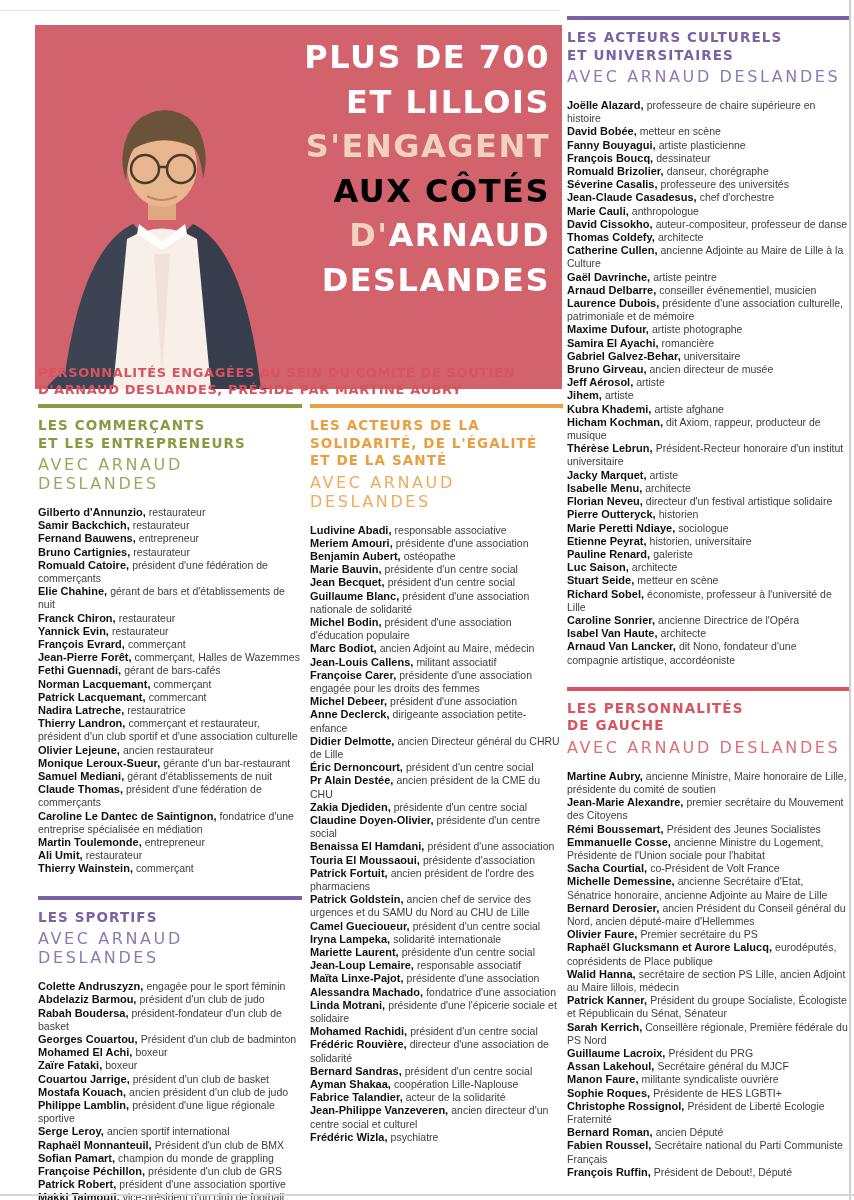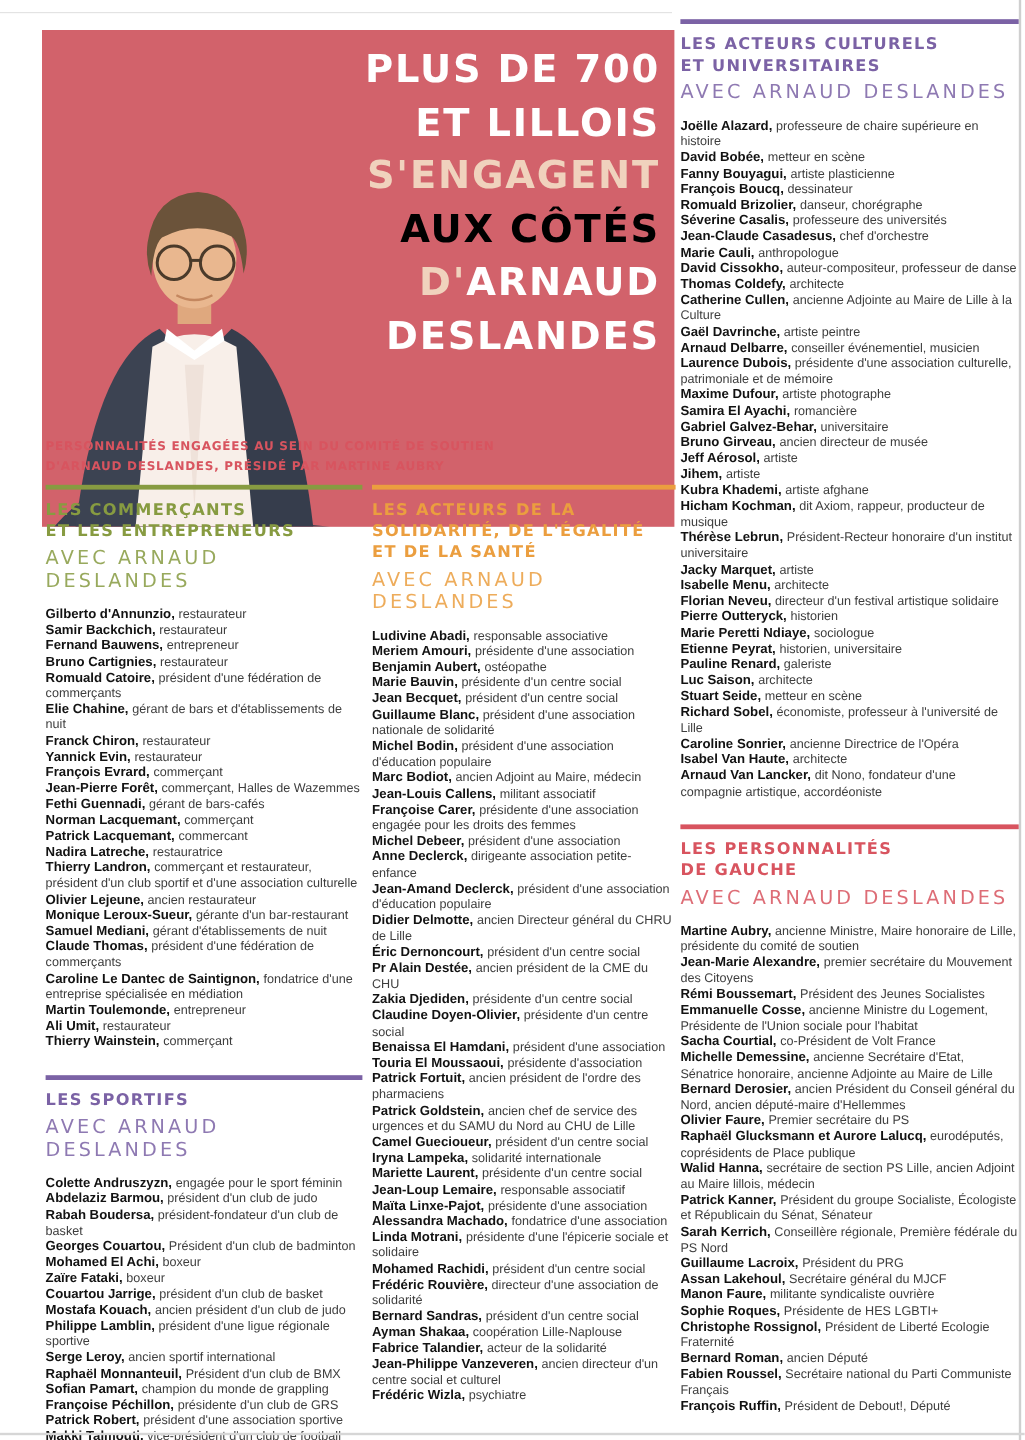--- a/index.html
+++ b/index.html
@@ -4,27 +4,27 @@
 <style>
   * { box-sizing: border-box; margin: 0; padding: 0; }
   html,body { width:854px; height:1200px; background:#ffffff; }
   body { font-family:"Liberation Sans", sans-serif; position:relative; overflow:hidden; }
   .page { position:absolute; inset:0; background:#fff; }
   .edge-right { position:absolute; top:0; right:3px; width:2px; height:1200px; background:#cfcfcf; }
   .edge-bottom { position:absolute; left:0; bottom:4px; width:854px; height:2px; background:#d6d6d6; }
   .edge-top { position:absolute; left:0; top:10px; width:560px; height:1px; background:#e3e3e3; }
 
   
-  .banner { position:absolute; left:35px; top:25px; width:527px; height:414px; overflow:hidden; }
+  .banner { position:absolute; left:35px; top:25px; width:527px; height:364px; overflow:hidden; }
   .photo { position:absolute; left:0; bottom:0; width:255px; height:315px; }
   .headline { position:absolute; right:12px; top:10px; text-align:right; }
   .hl-line { font-family:"DejaVu Sans", sans-serif; font-weight:bold; font-size:32px; line-height:44.5px; letter-spacing:1.5px; white-space:nowrap; }
 
   
-  .subtitle { position:absolute; left:38px; top:364px; width:524px; font-family:"DejaVu Sans", sans-serif; font-weight:bold; font-size:10px; line-height:17px; letter-spacing:0.6px; }
+  .subtitle { position:absolute; left:38px; top:364px; width:524px; font-family:"DejaVu Sans", sans-serif; font-weight:bold; font-size:13px; line-height:17px; letter-spacing:0.6px; }
 
   
   .col { position:absolute; }
   .col1 { left:38px;  top:404px; width:264px; }
   .col2 { left:310px; top:404px; width:253px; }
   .col3 { left:567px; top:16px;  width:282px; }
   .section { margin-bottom:20px; }
   .bar { height:4px; margin-bottom:9px; }
   .sec-title { font-family:"DejaVu Sans", sans-serif; font-weight:bold; font-size:13.5px; line-height:17.5px; letter-spacing:1.1px; }
   .sec-avec { font-family:"DejaVu Sans", sans-serif; font-weight:normal; font-size:16px; letter-spacing:2.6px; margin-top:3px; margin-bottom:13px; opacity:.85; }
@@ -148,21 +148,20 @@
           <p class="entry"><span class="nm">Benjamin Aubert, </span><span class="ds">ostéopathe</span></p>
           <p class="entry"><span class="nm">Marie Bauvin, </span><span class="ds">présidente d'un centre social</span></p>
           <p class="entry"><span class="nm">Jean Becquet, </span><span class="ds">président d'un centre social</span></p>
           <p class="entry"><span class="nm">Guillaume Blanc, </span><span class="ds">président d'une association nationale de solidarité</span></p>
           <p class="entry"><span class="nm">Michel Bodin, </span><span class="ds">président d'une association d'éducation populaire</span></p>
           <p class="entry"><span class="nm">Marc Bodiot, </span><span class="ds">ancien Adjoint au Maire, médecin</span></p>
           <p class="entry"><span class="nm">Jean-Louis Callens, </span><span class="ds">militant associatif</span></p>
           <p class="entry"><span class="nm">Françoise Carer, </span><span class="ds">présidente d'une association engagée pour les droits des femmes</span></p>
           <p class="entry"><span class="nm">Michel Debeer, </span><span class="ds">président d'une association</span></p>
           <p class="entry"><span class="nm">Anne Declerck, </span><span class="ds">dirigeante association petite-enfance</span></p>
-          <p class="entry"><span class="nm">Jean-Amand Declerck, </span><span class="ds">président d'une association d'éducation populaire</span></p>
           <p class="entry"><span class="nm">Didier Delmotte, </span><span class="ds">ancien Directeur général du CHRU de Lille</span></p>
           <p class="entry"><span class="nm">Éric Dernoncourt, </span><span class="ds">président d'un centre social</span></p>
           <p class="entry"><span class="nm">Pr Alain Destée, </span><span class="ds">ancien président de la CME du CHU</span></p>
           <p class="entry"><span class="nm">Zakia Djediden, </span><span class="ds">présidente d'un centre social</span></p>
           <p class="entry"><span class="nm">Claudine Doyen-Olivier, </span><span class="ds">présidente d'un centre social</span></p>
           <p class="entry"><span class="nm">Benaissa El Hamdani, </span><span class="ds">président d'une association</span></p>
           <p class="entry"><span class="nm">Touria El Moussaoui, </span><span class="ds">présidente d'association</span></p>
           <p class="entry"><span class="nm">Patrick Fortuit, </span><span class="ds">ancien président de l'ordre des pharmaciens</span></p>
           <p class="entry"><span class="nm">Patrick Goldstein, </span><span class="ds">ancien chef de service des urgences et du SAMU du Nord au CHU de Lille</span></p>
           <p class="entry"><span class="nm">Camel Guecioueur, </span><span class="ds">président d'un centre social</span></p>

